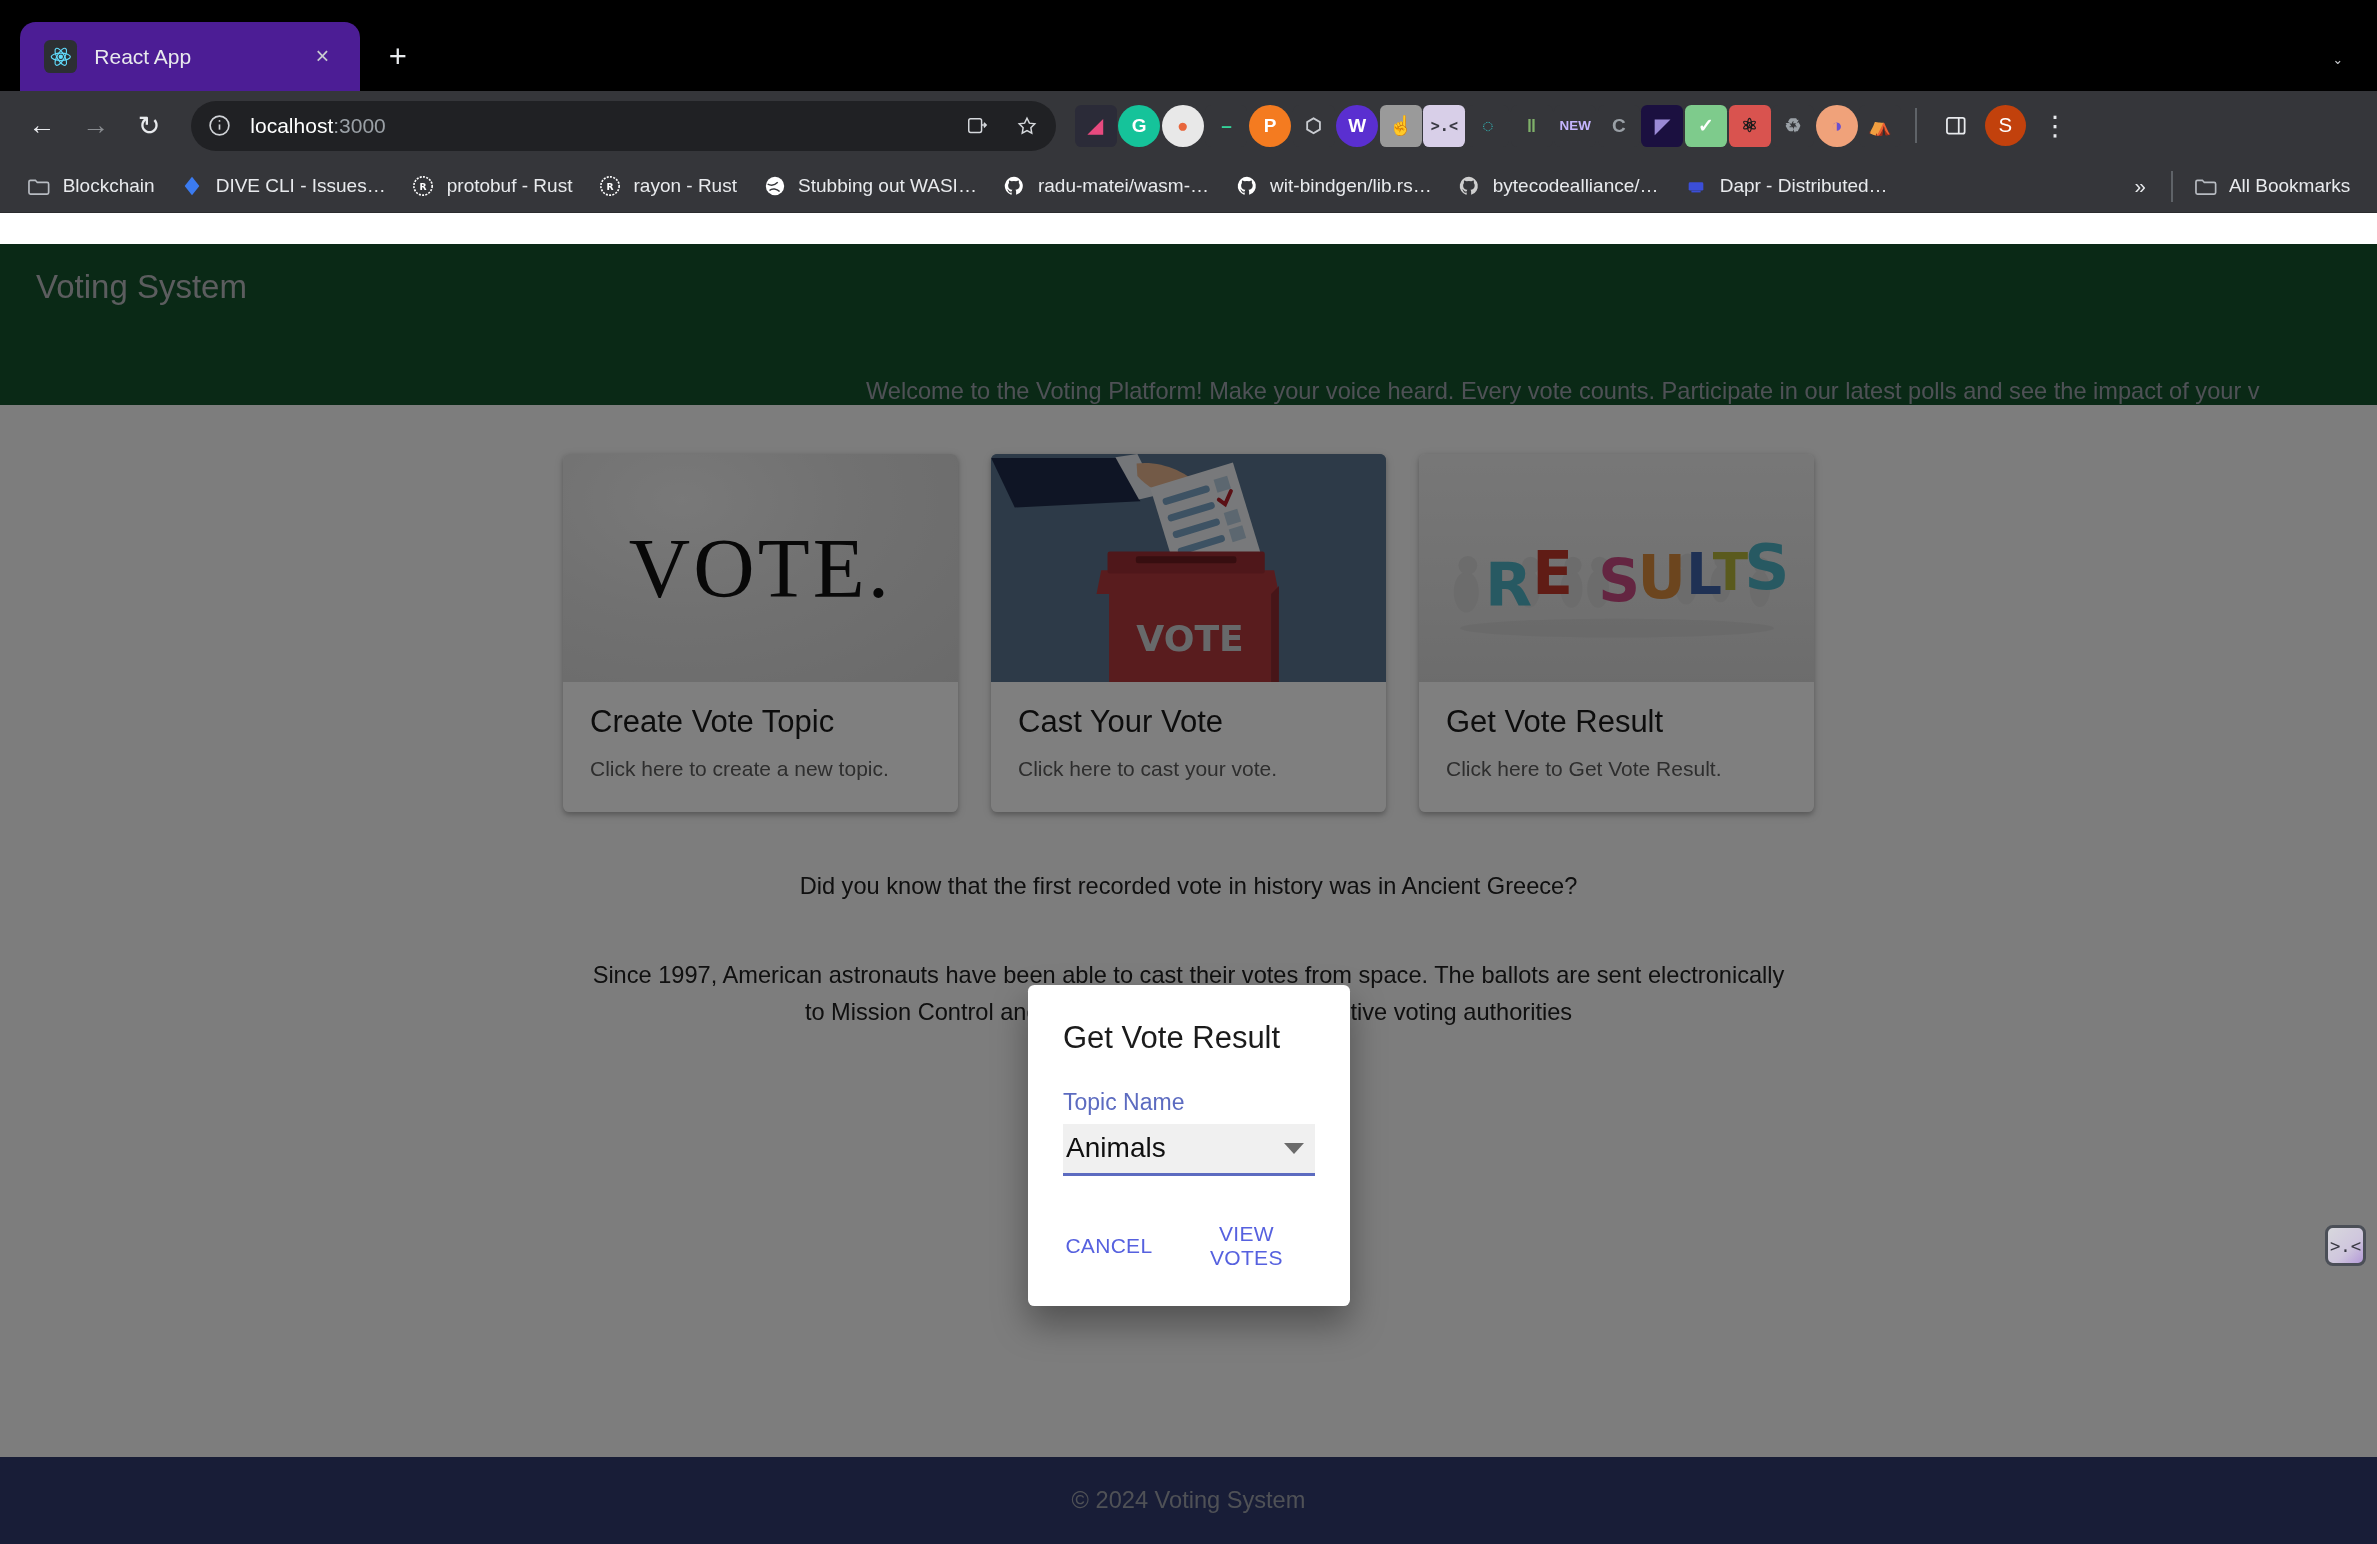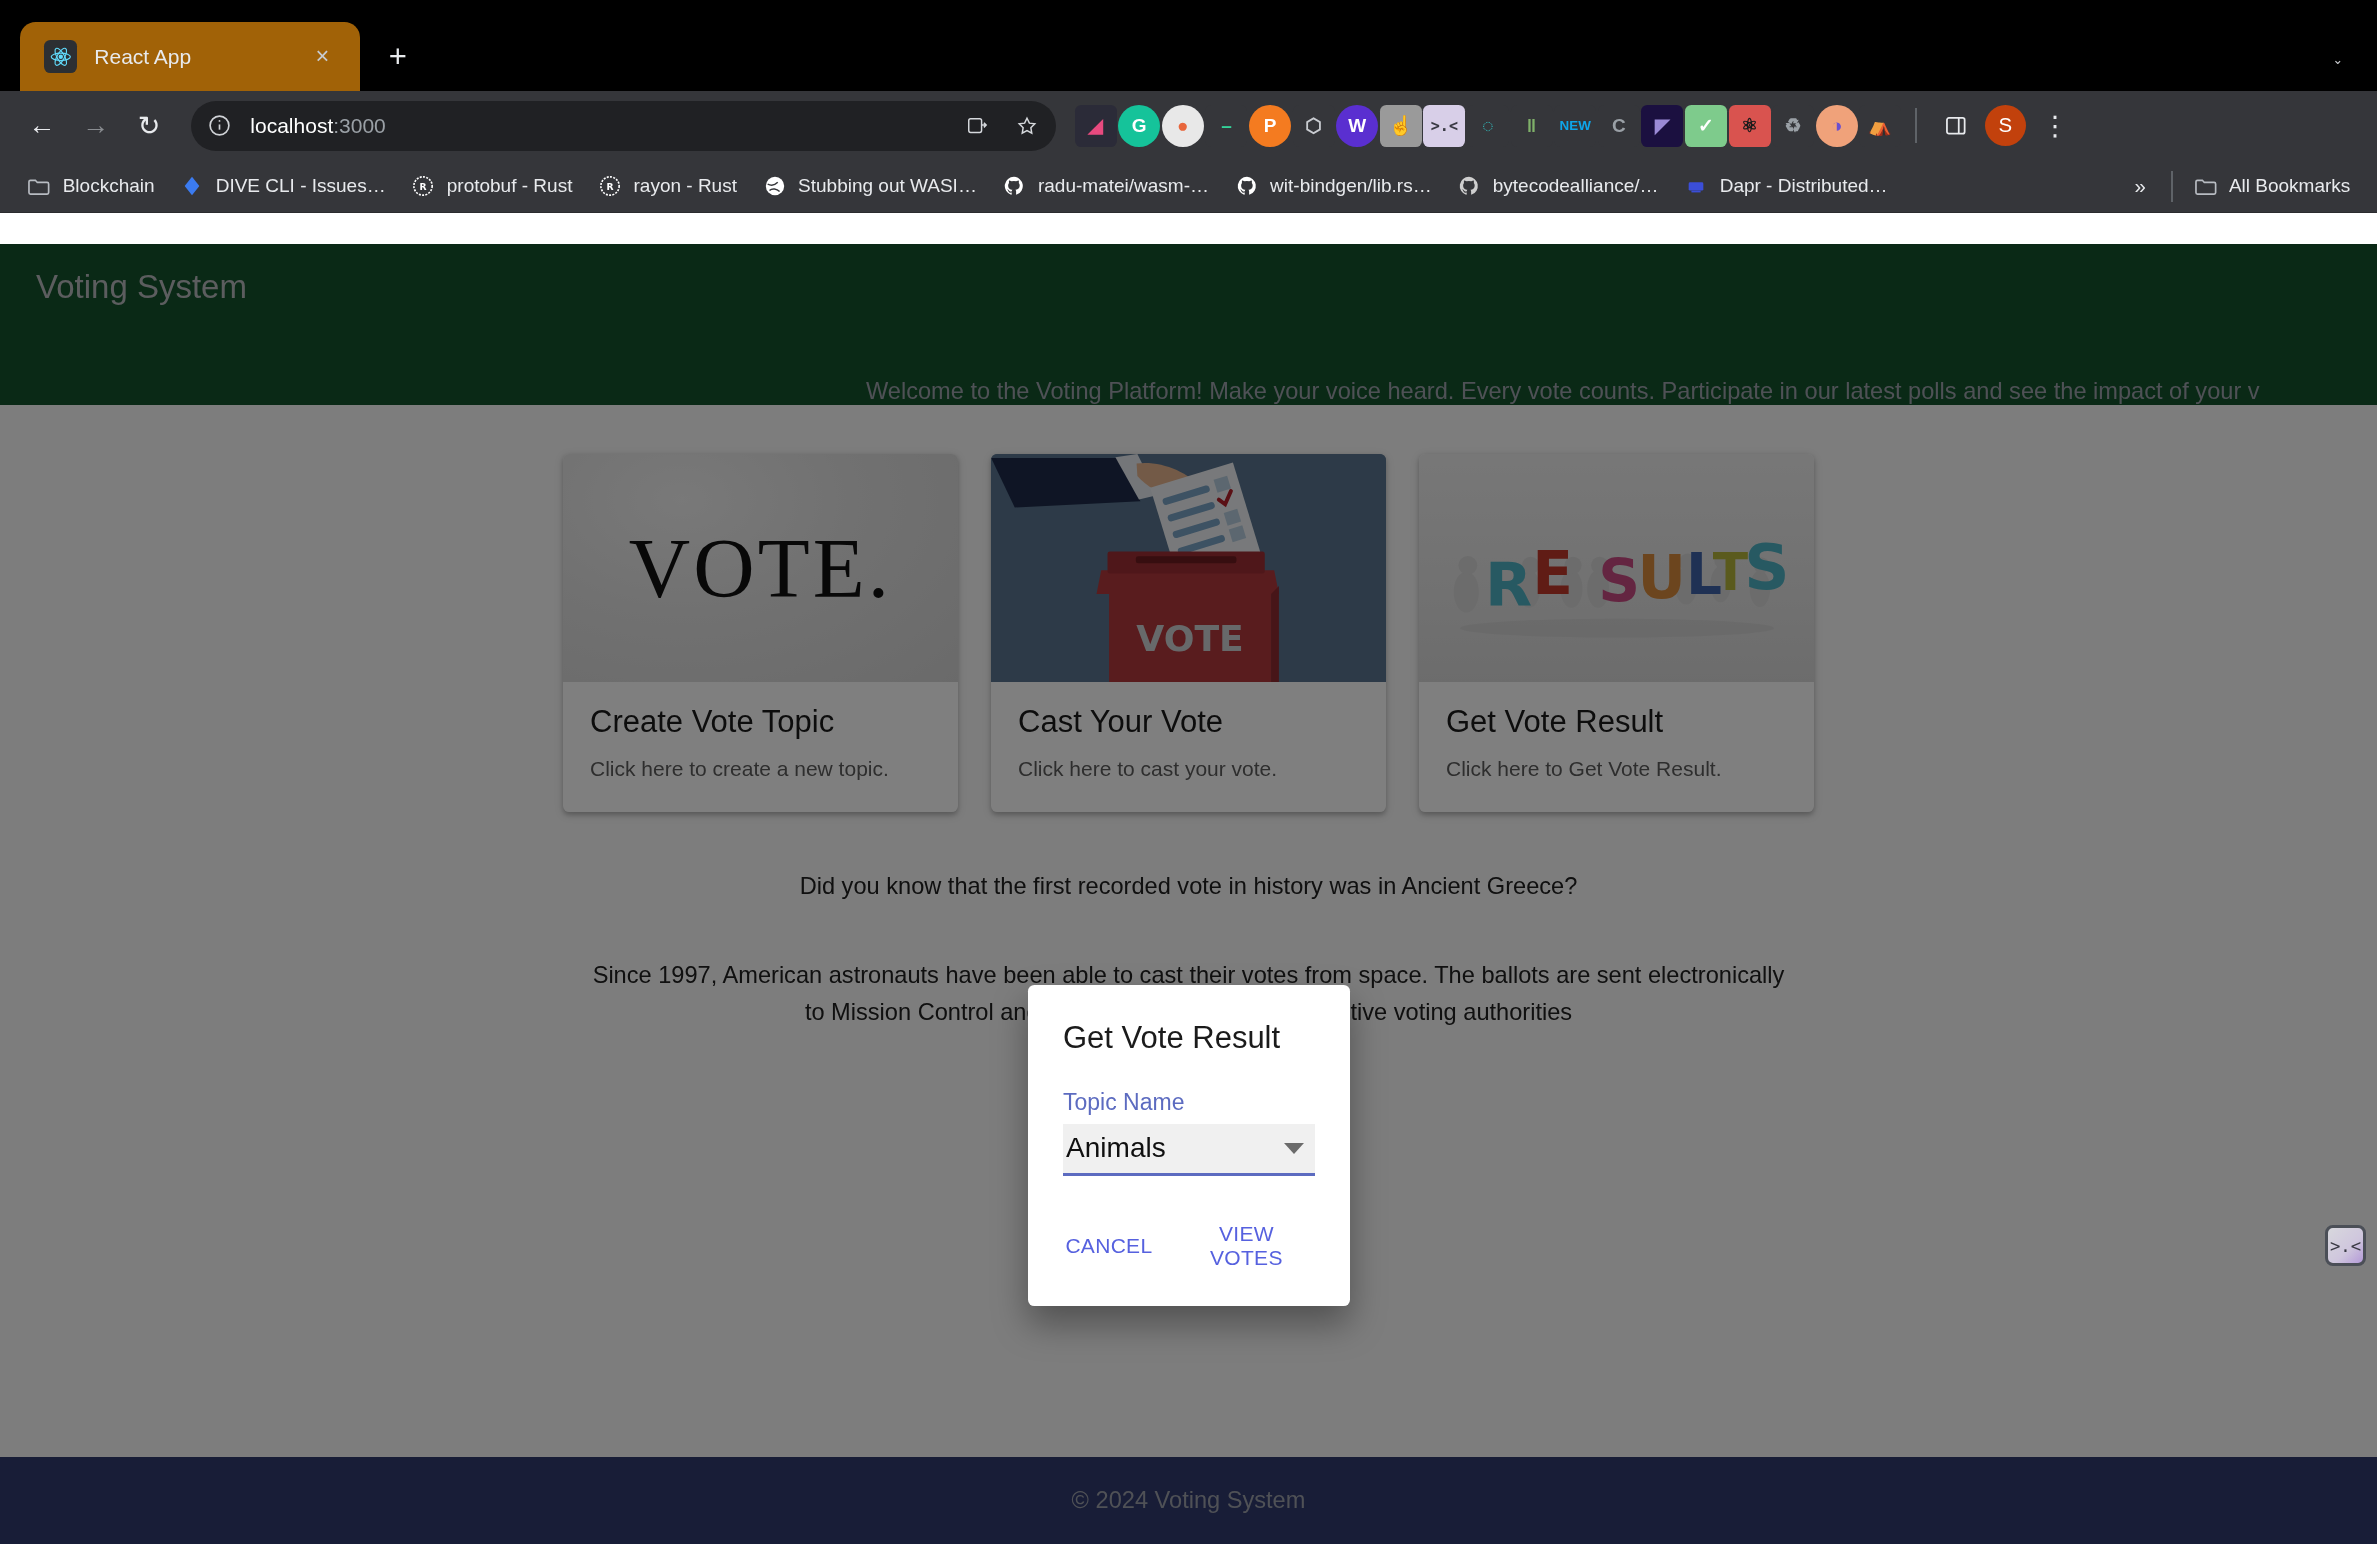--- a/index.html
+++ b/index.html
@@ -10,21 +10,21 @@
   }
 
   
   .browser { width: 2377px; height: 1544px; position: relative; background:#ffffff; }
 
   .tabstrip {
     height: 91px; background: #000000; position: relative;
     display: flex; align-items: flex-end; padding-left: 20.4px;
   }
   .tab {
-    width: 340px; height: 69px; background: #a16207;
+    width: 340px; height: 69px; background: #4c1d95;
     border-radius: 15.7px 15.7px 0 0;
     display: flex; align-items: center; gap: 17.3px;
     padding: 0 20.4px 0 23.6px; position: relative;
   }
   .tab-favicon {
     width: 33px; height: 33px; border-radius: 6.3px; background: #2c2f33;
     display: flex; align-items: center; justify-content: center; flex: 0 0 auto;
   }
   .tab-title {
     flex: 1 1 auto; color: #e8eaed; font-size: 21px; white-space: nowrap;
@@ -266,21 +266,21 @@
         <div class="ext" style="background: rgb(21, 195, 154); color: rgb(255, 255, 255); border-radius: 50%;">G</div>
         <div class="ext" style="background: rgb(232, 232, 232); color: rgb(232, 102, 60); border-radius: 50%;">●</div>
         <div class="ext" style="background: rgb(53, 54, 58); color: rgb(52, 211, 153);">–</div>
         <div class="ext" style="background: rgb(244, 123, 32); color: rgb(255, 255, 255); border-radius: 50%;">P</div>
         <div class="ext" style="background: rgb(53, 54, 58); color: rgb(201, 204, 209);">⬡</div>
         <div class="ext" style="background: rgb(90, 47, 208); color: rgb(255, 255, 255); border-radius: 50%;">W</div>
         <div class="ext" style="background: rgb(154, 154, 154); color: rgb(255, 255, 255);">☝</div>
         <div class="ext" style="background: rgb(216, 207, 232); color: rgb(58, 58, 68); font-size: 15px; font-family: &quot;DejaVu Sans Mono&quot;, monospace;">&gt;.&lt;</div>
         <div class="ext" style="background: rgb(53, 54, 58); color: rgb(49, 199, 199);">◌</div>
         <div class="ext" style="background: rgb(53, 54, 58); color: rgb(127, 176, 105);">‖</div>
-        <div class="ext" style="background: rgb(53, 54, 58); color: #0ea5e9; font-size: 13.4px;">NEW</div>
+        <div class="ext" style="background: rgb(53, 54, 58); color: #c4b5fd; font-size: 13.4px;">NEW</div>
         <div class="ext" style="background: rgb(53, 54, 58); color: rgb(154, 160, 166);">C</div>
         <div class="ext" style="background: rgb(27, 16, 64); color: rgb(155, 138, 214);">◤</div>
         <div class="ext" style="background: rgb(126, 203, 140); color: rgb(255, 255, 255);">✓</div>
         <div class="ext" style="background: rgb(217, 83, 79); color: rgb(27, 27, 27);">⚛</div>
         <div class="ext" style="background: rgb(53, 54, 58); color: rgb(154, 160, 166);">♻</div>
         <div class="ext" style="background: rgb(240, 162, 122); color: rgb(106, 79, 208); border-radius: 50%;">◑</div>
         <div class="ext" style="background: rgb(53, 54, 58); color: rgb(255, 255, 255);">⛺</div>
       </div>
 
     <div class="tb-sep"></div>

